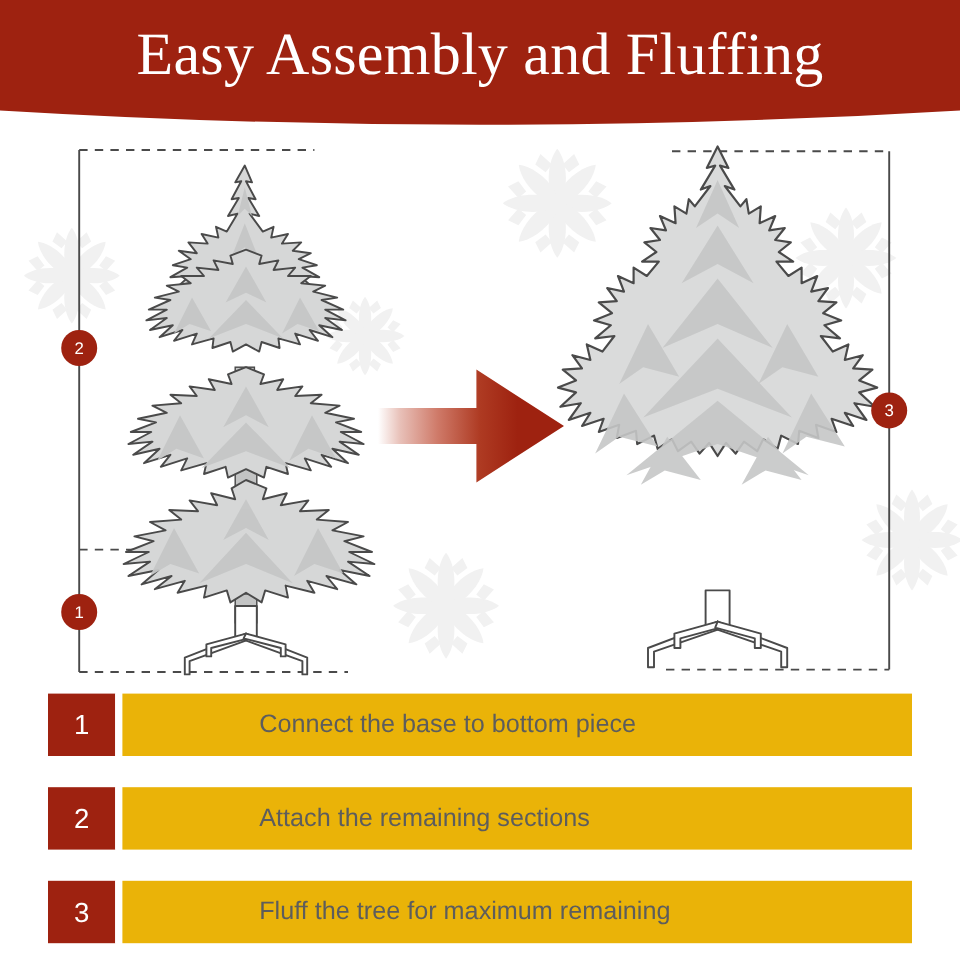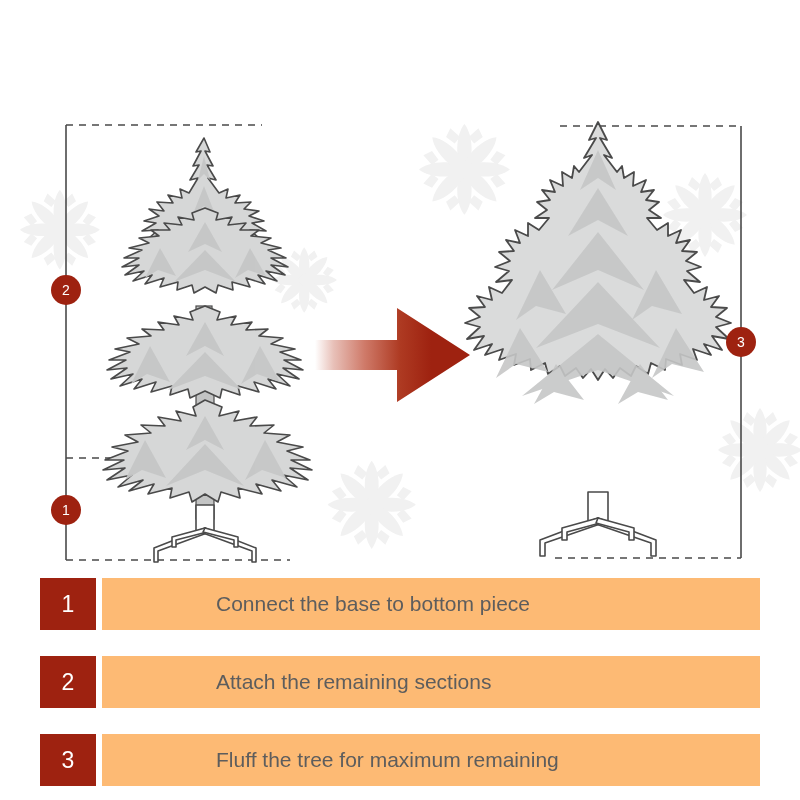--- a/index.html
+++ b/index.html
@@ -102,39 +102,45 @@
     font-size: 23px;
     font-family: "Liberation Sans", sans-serif;
   }
   .step-spacer {
     width: 6px;
     min-width: 6px;
     background: #ffffff;
   }
   .step-text {
     flex: 1;
-    background: #fdba74;
+    background: #eab308;
     display: flex;
     align-items: center;
     padding-left: 114px;
     box-sizing: border-box;
     color: #5d5d5d;
     font-size: 21px;
     font-family: "Liberation Sans", sans-serif;
   }
   .steps-inner {
     margin-left: 40px;
     margin-right: 40px;
   }
 </style>
 </head>
 <body>
 
 <div id="page">
 
+  <div class="header-banner">
+    <svg width="800" height="110" viewBox="0 0 800 110" xmlns="http://www.w3.org/2000/svg">
+      <path d="M0,0 L800,0 L800,92 Q400,116 0,92 Z" fill="#9e2210"></path>
+    </svg>
+    <div class="header-title">Easy Assembly and Fluffing</div>
+  </div>
 
   <div class="diagram">
     <svg width="800" height="465" viewBox="0 0 800 465" xmlns="http://www.w3.org/2000/svg">
 
       <defs>
 
         <linearGradient id="arrowGrad" x1="0" y1="0" x2="1" y2="0">
           <stop offset="0%" stop-color="#ffffff" stop-opacity="1"></stop>
           <stop offset="12%" stop-color="#e8c0b8" stop-opacity="1"></stop>
           <stop offset="32%" stop-color="#cf7a69" stop-opacity="1"></stop>

